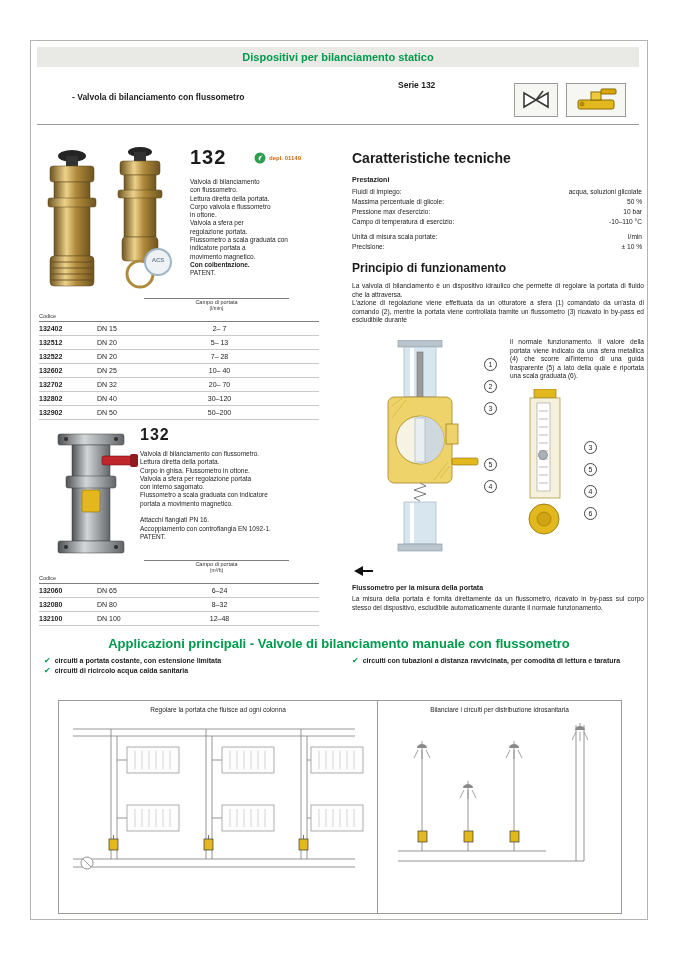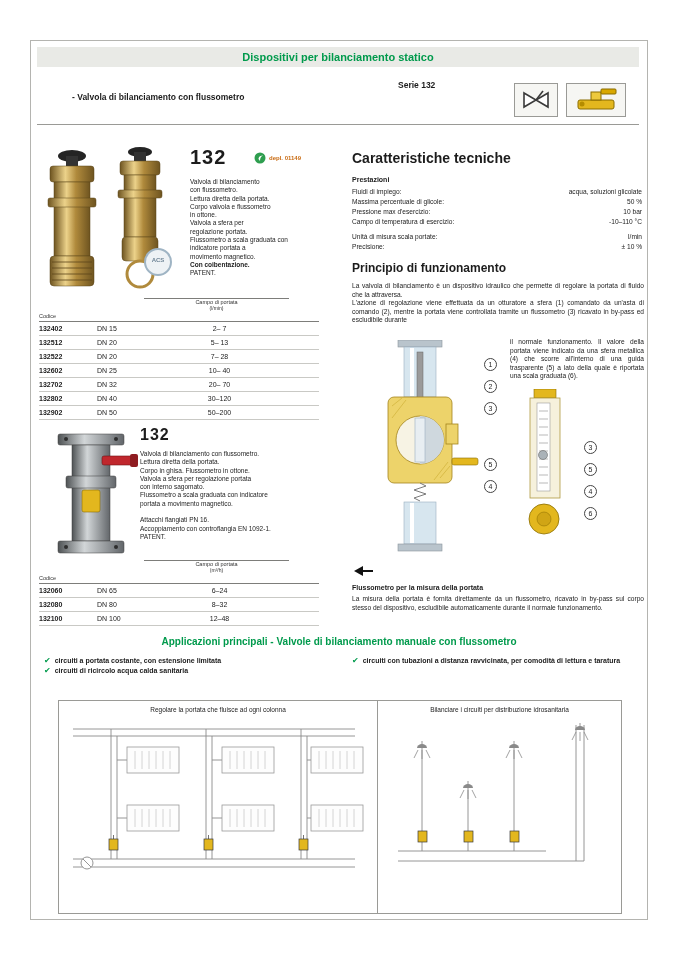--- a/index.html
+++ b/index.html
@@ -68,21 +68,21 @@
   .co-m2 { left:74px; top:96px; }   .co-m3 { left:74px; top:118px; }
   .flow-arrow { position:absolute; left:2px; top:236px; width:0; height:0;
                 border-top:5px solid transparent; border-bottom:5px solid transparent;
                 border-right:9px solid #111; }
   .flow-tail { position:absolute; left:11px; top:240px; width:10px; height:2px; background:#111; }
 
   .fm-title { left:352px; top:584px; font-size:7px; font-weight:bold; }
   .fm-text { left:352px; top:595px; width:292px; font-size:6.6px; line-height:8.6px; text-align:justify; }
 
   .apps-title { left:38px; top:636px; width:602px; text-align:center; color:#009a4c;
-                font-size:10px; font-weight:bold; }
+                font-size:13px; font-weight:bold; }
   .checks { top:656px; }
   .checks.cl { left:44px; width:295px; }
   .checks.cr { left:352px; width:292px; }
   .check-item { display:flex; gap:4px; line-height:10px; }
   .check-mark { color:#009a4c; font-size:8px; }
   .check-text { font-size:7px; font-weight:bold; color:#222; }
 
   .app-box { left:58px; top:700px; width:562px; height:212px; border:1px solid #9a9a96; display:flex; }
   .app-pane { box-sizing:border-box; }
   .app-pane.pl { width:318px; }

